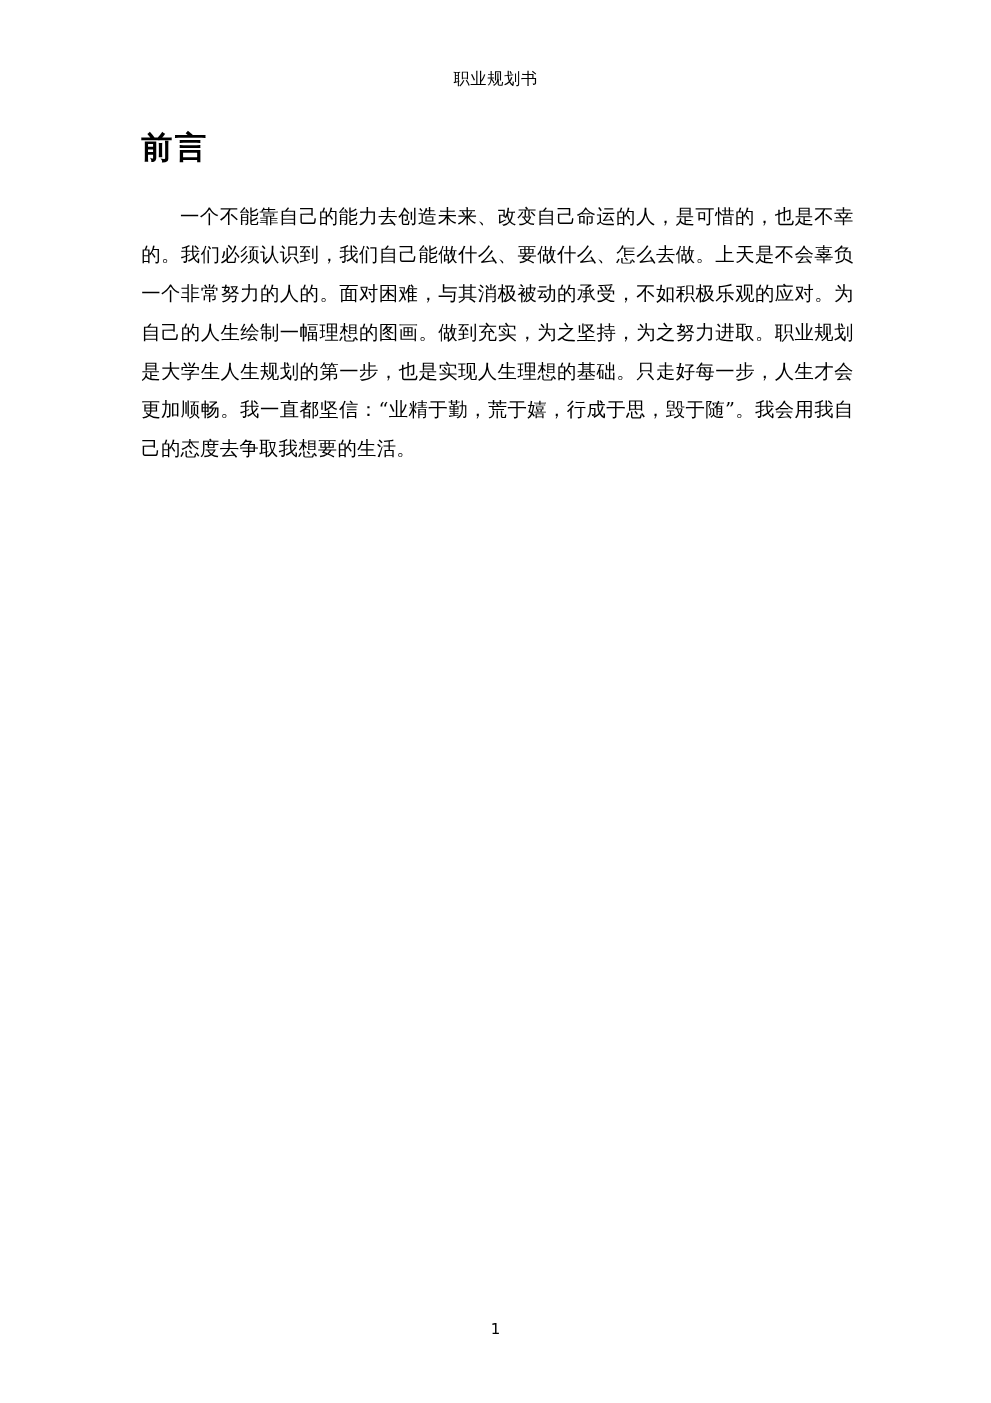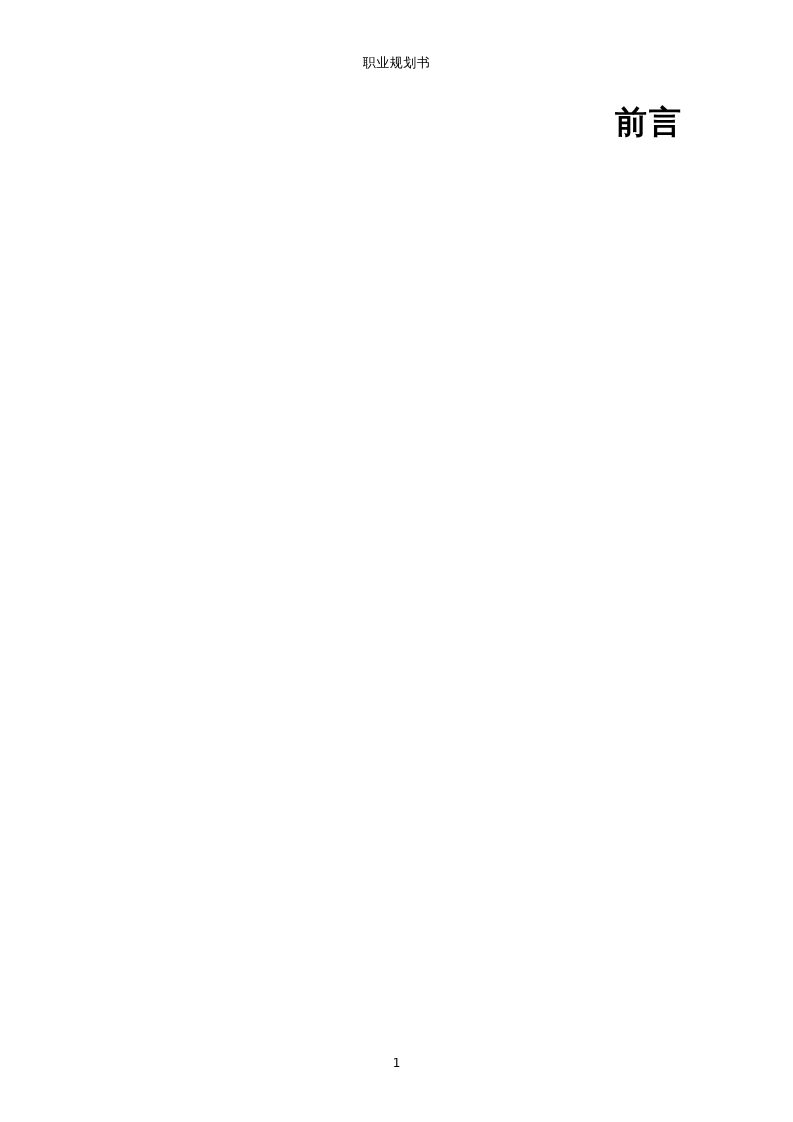--- a/index.html
+++ b/index.html
@@ -32,22 +32,22 @@
     letter-spacing: 0.5px;
     color: #000;
   }
   .content {
     position: absolute;
     top: 100px;
     left: 113px;
     width: 570px;
   }
   .doc-title {
-    text-align: right;
-    font-size: 32px;
+    text-align: left;
+    font-size: 25px;
     font-weight: bold;
     font-family: "DejaVu Sans", "Liberation Sans", sans-serif;
     letter-spacing: 2px;
     margin: 0 0 23px 0;
     line-height: 1.4;
   }
   .para {
     font-size: 15.5px;
     line-height: 2.0;
     text-align: justify;
@@ -72,18 +72,19 @@
 
 <div class="page">
 
   <div class="header">职业规划书</div>
 
   <div class="content">
 
     <h1 class="doc-title">前言</h1>
 
 
+    <p class="para">一个不能靠自己的能力去创造未来、改变自己命运的人，是可惜的，也是不幸的。我们必须认识到，我们自己能做什么、要做什么、怎么去做。上天是不会辜负一个非常努力的人的。面对困难，与其消极被动的承受，不如积极乐观的应对。为自己的人生绘制一幅理想的图画。做到充实，为之坚持，为之努力进取。职业规划是大学生人生规划的第一步，也是实现人生理想的基础。只走好每一步，人生才会更加顺畅。我一直都坚信：“业精于勤，荒于嬉，行成于思，毁于随”。我会用我自己的态度去争取我想要的生活。</p>
 
   </div>
 
   <div class="footer-page">1</div>
 
 </div>
 
 </body></html>

